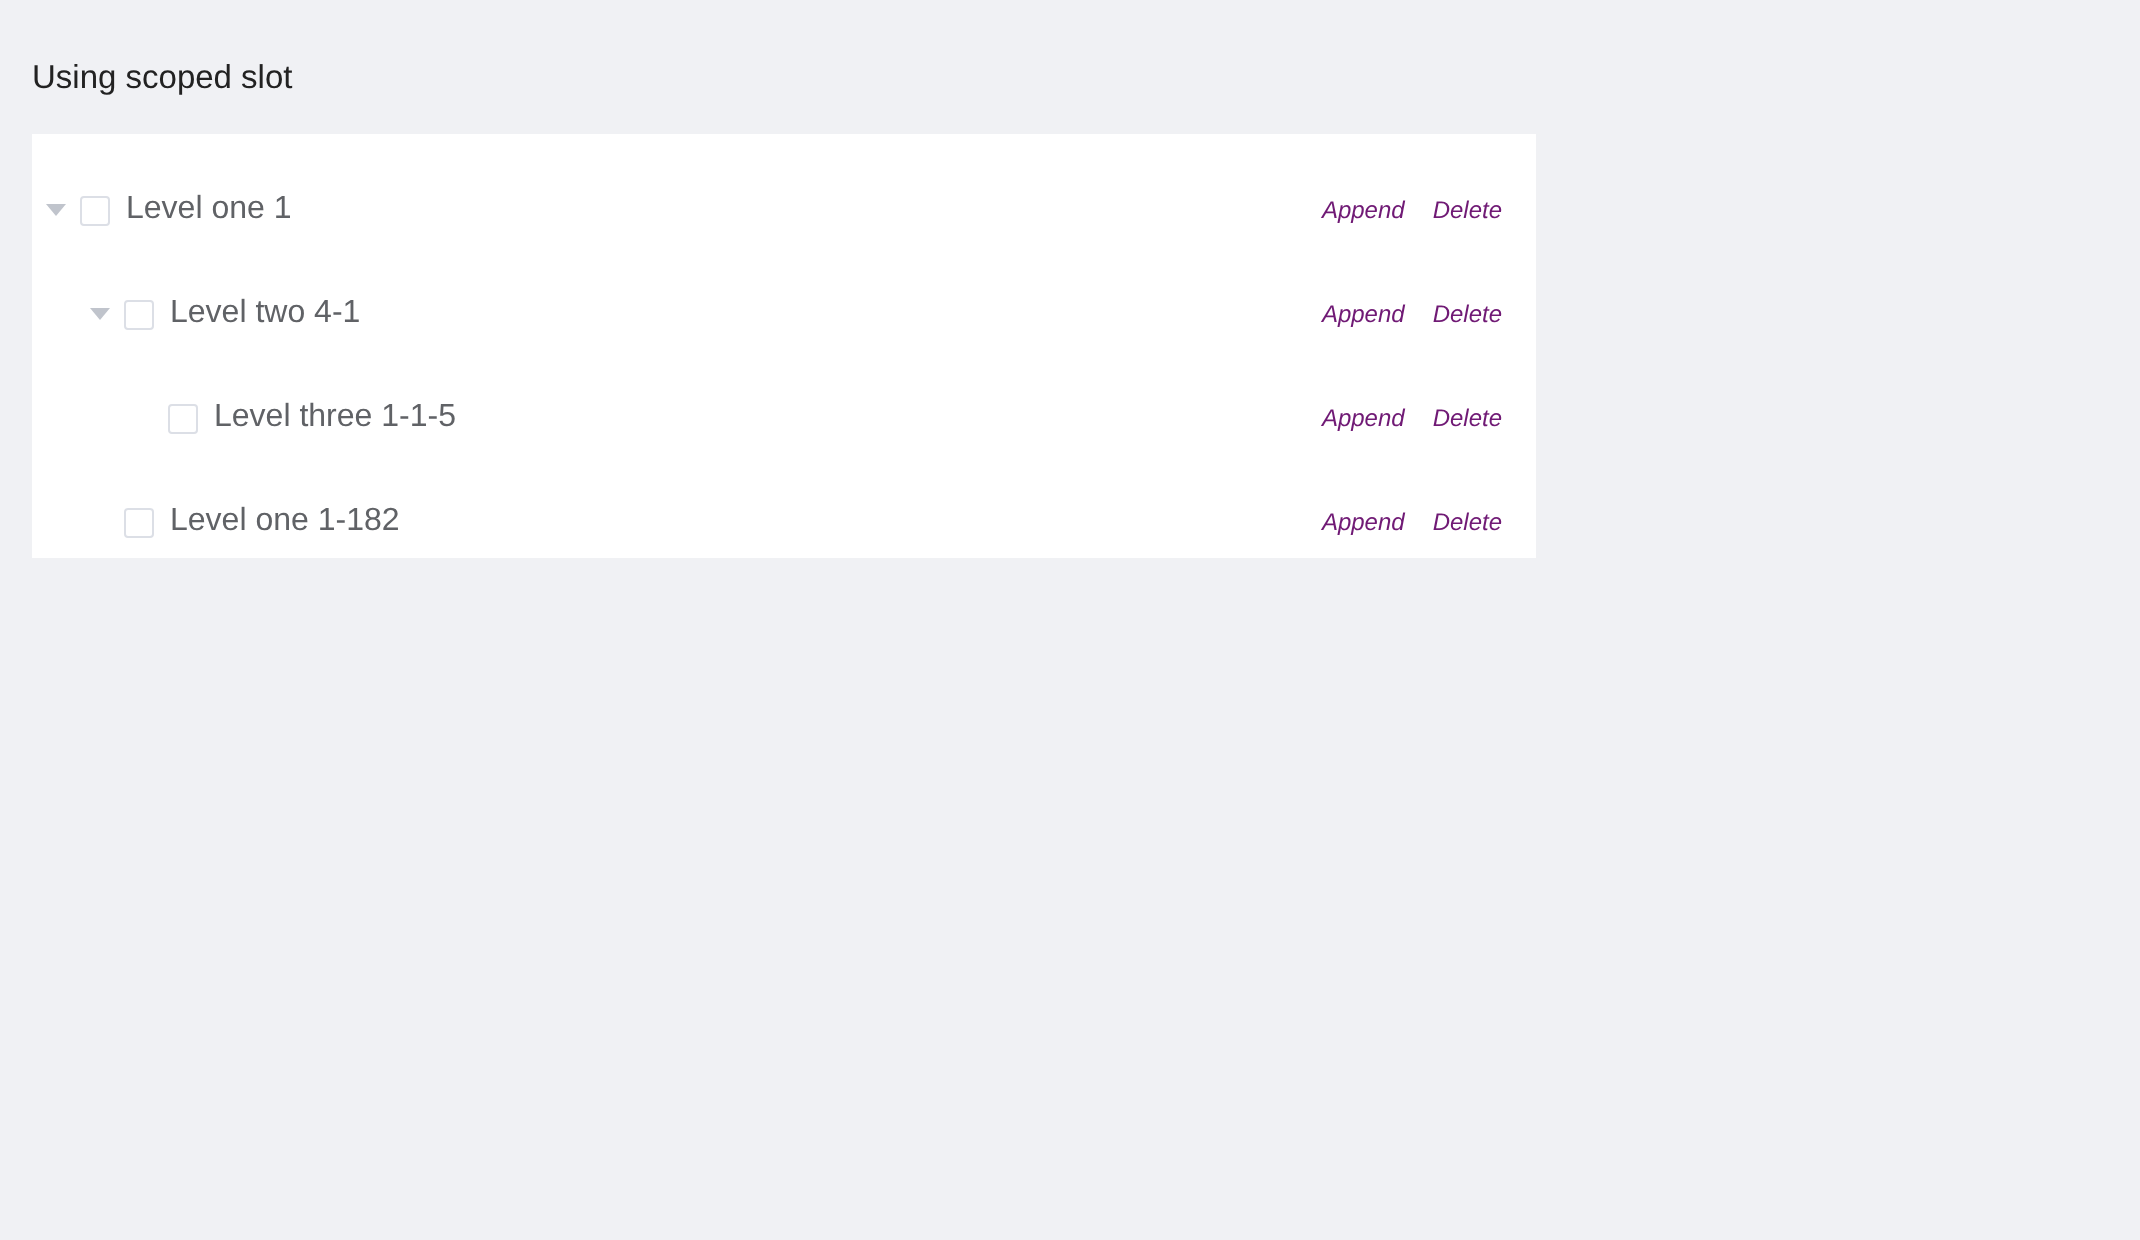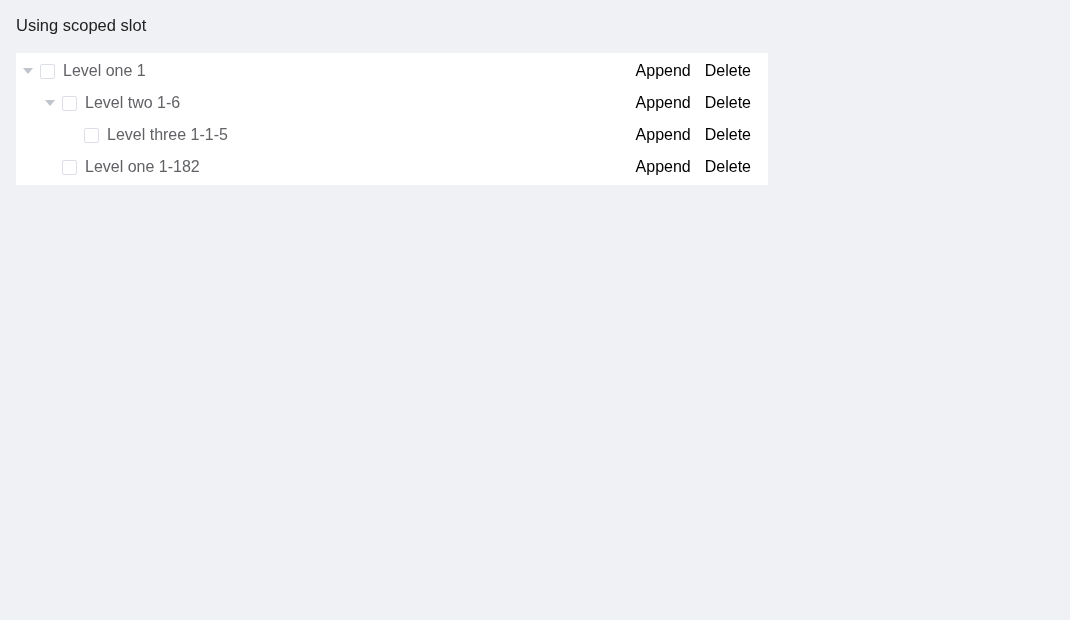--- a/index.html
+++ b/index.html
@@ -4,39 +4,40 @@
   <style>
     * { box-sizing: border-box; margin: 0; padding: 0; }
     body {
       background: #f0f1f4;
       font-family: -apple-system, BlinkMacSystemFont, "Segoe UI", Helvetica, Arial, sans-serif;
       width: 1070px;
       height: 620px;
       overflow: hidden;
     }
     .container {
-      padding: 14px 16px;
+      padding: 28px 16px;
     }
     .title {
       font-size: 16.5px;
       color: #222;
       margin-bottom: 16px;
       line-height: 1.4;
     }
     .tree-panel {
       background: #fff;
       width: 752px;
       padding: 2px 0;
     }
     .tree-node {
       display: flex;
       align-items: center;
       height: 32px;
       padding: 0 8px 0 0;
       white-space: nowrap;
+      margin-top: 20px;
     }
     .tree-node__indent {
       flex: 0 0 auto;
     }
     .tree-node__arrow {
       width: 24px;
       flex: 0 0 24px;
       display: inline-flex;
       align-items: center;
       justify-content: center;
@@ -74,26 +75,27 @@
     }
     .tree-node__actions {
       display: inline-flex;
       align-items: center;
       gap: 0;
       padding-right: 2px;
     }
     .tree-node__btn {
       background: none;
       border: none;
-      color: #000000;
-      font-size: 16px;
+      color: #701a75;
+      font-size: 12px;
       padding: 0 7px;
       cursor: pointer;
       font-family: inherit;
       line-height: 32px;
+      font-style: italic;
     }
   </style>
 </head>
 <body>
 
 <div class="container">
   <div class="title">Using scoped slot</div>
 
   <div class="tree-panel">
 
@@ -114,21 +116,21 @@
     </div>
 
     <div class="tree-node">
       <span class="tree-node__indent" style="display:inline-block;width:22px"></span>
       <span class="tree-node__arrow">
         <svg viewBox="0 0 10 10">
             <polygon points="0,2 10,2 5,8"></polygon>
           </svg>
       </span>
       <span class="tree-node__checkbox"></span>
-      <span class="tree-node__label">Level two 1-6</span>
+      <span class="tree-node__label">Level two 4-1</span>
       <span class="tree-node__spacer"></span>
       <span class="tree-node__actions">
         <button class="tree-node__btn">Append</button>
         <button class="tree-node__btn">Delete</button>
       </span>
     </div>
 
     <div class="tree-node">
       <span class="tree-node__indent" style="display:inline-block;width:44px"></span>
       <span class="tree-node__arrow is-leaf">

